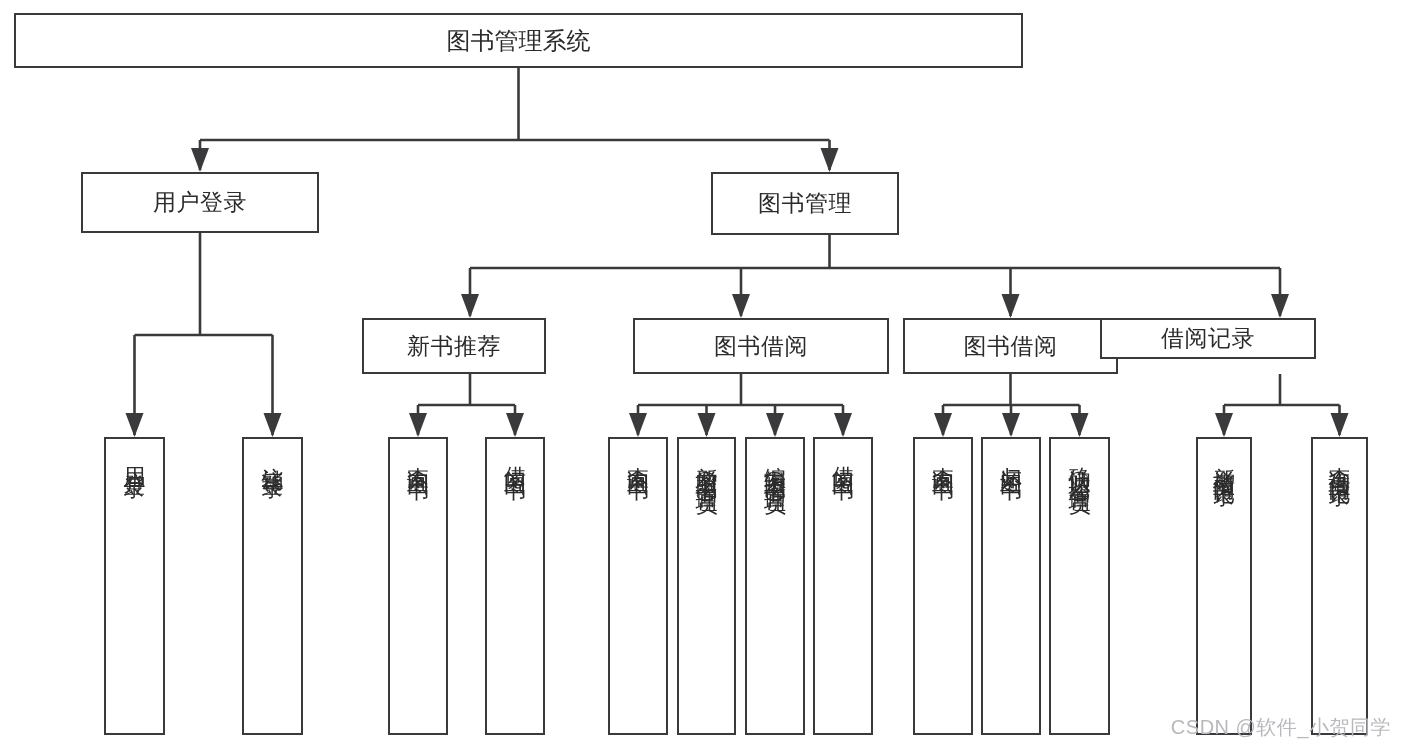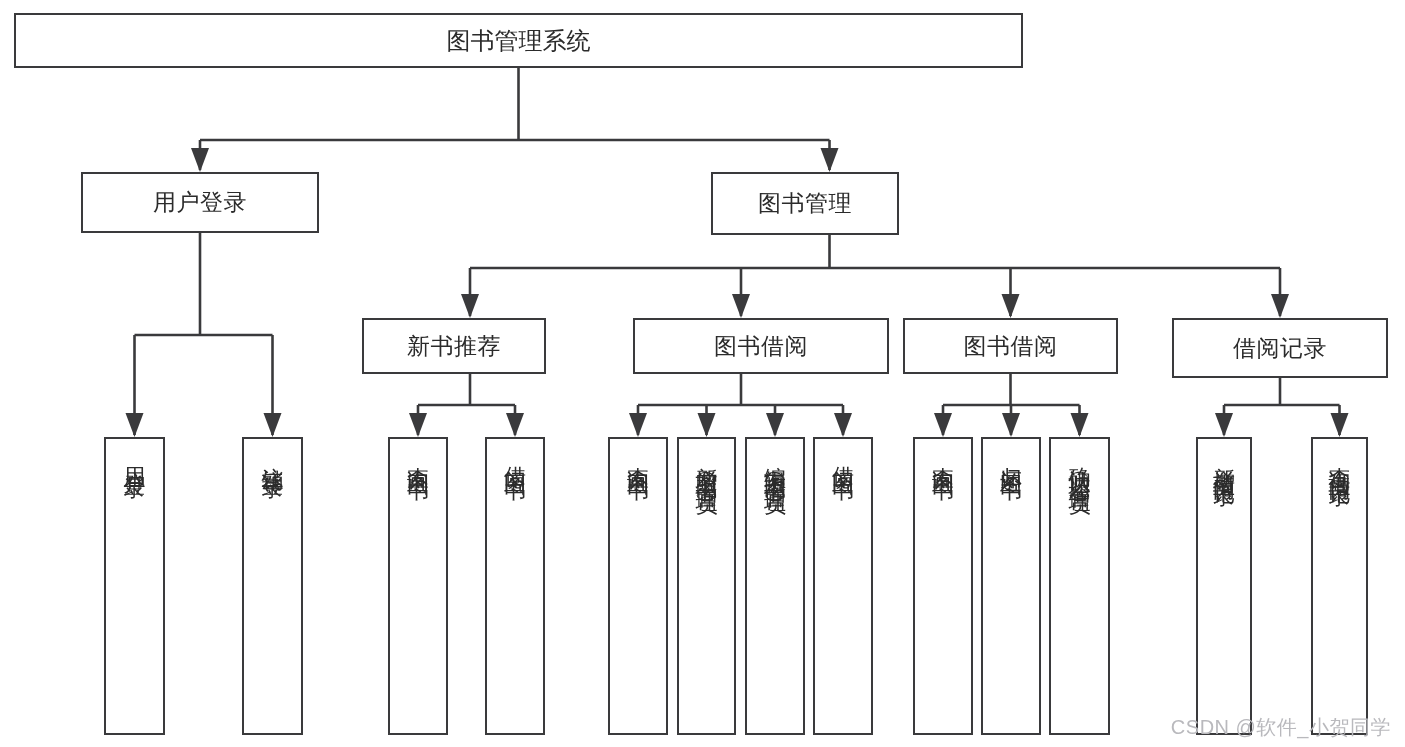--- a/index.html
+++ b/index.html
@@ -179,21 +179,21 @@
       </div>
       <div class="node leaf" style="left: 913px; top: 437px; width: 60px; height: 298px;">
         <span class="vtext">查询图书</span>
       </div>
       <div class="node leaf" style="left: 981px; top: 437px; width: 60px; height: 298px;">
         <span class="vtext">归还图书</span>
       </div>
       <div class="node leaf" style="left: 1049px; top: 437px; width: 61px; height: 298px;">
         <span class="vtext">确认归还（管理员）</span>
       </div>
-      <div class="node h" style="left: 1172px; top: 318px; width: 216px; height: 60px;">
+      <div class="node h" style="left: 1100px; top: 318px; width: 216px; height: 41px;">
         <span>借阅记录</span>
       </div>
       <div class="node leaf" style="left: 1196px; top: 437px; width: 56px; height: 298px;">
         <span class="vtext">新增借阅记录</span>
       </div>
       <div class="node leaf" style="left: 1311px; top: 437px; width: 57px; height: 298px;">
         <span class="vtext">查询借阅记录</span>
       </div>
     </div>
 

